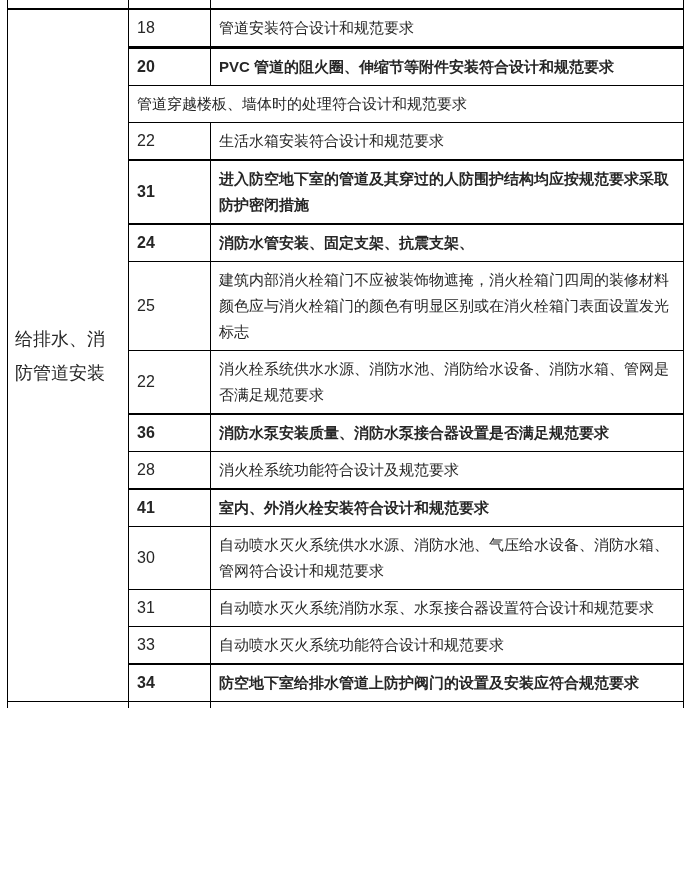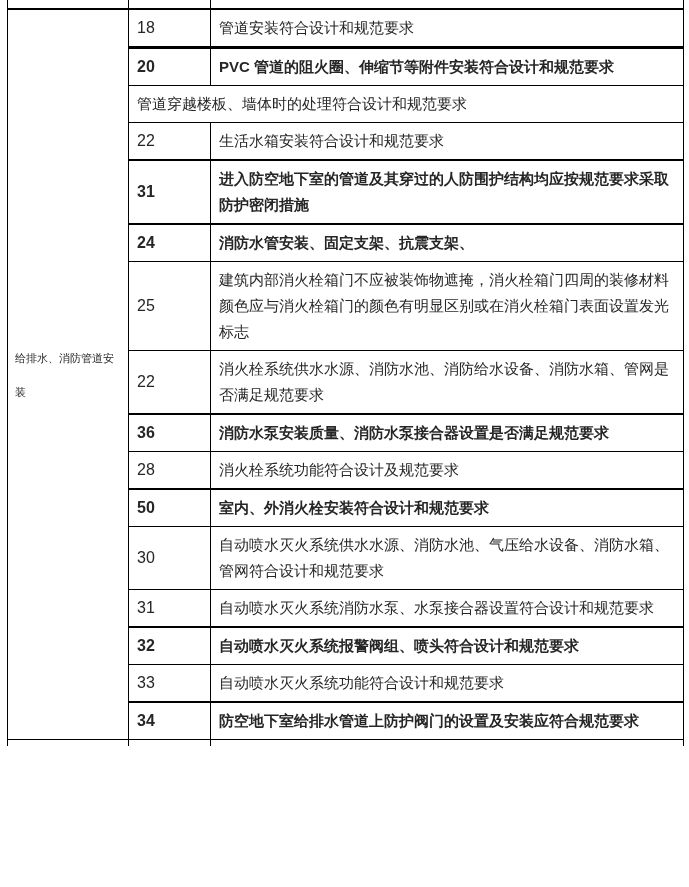--- a/index.html
+++ b/index.html
@@ -38,21 +38,21 @@
     border-top: 2px solid #000;
     border-bottom: 1px solid #000;
   }
   .label-cell {
     width: 121px;
     box-sizing: border-box;
     border-right: 1px solid #000;
     display: flex;
     align-items: center;
     padding: 0 6px 0 7px;
-    font-size: 11px;
+    font-size: 18px;
     line-height: 34px;
     color: #262626;
   }
   .rows {
     flex: 1;
     display: flex;
     flex-direction: column;
   }
   .row {
     display: flex;
@@ -144,38 +144,34 @@
     <div class="num">36</div>
     <div class="desc">消防水泵安装质量、消防水泵接合器设置是否满足规范要求</div>
   </div>
 
   <div class="row">
     <div class="num">28</div>
     <div class="desc">消火栓系统功能符合设计及规范要求</div>
   </div>
 
   <div class="row thick">
-    <div class="num">50</div>
+    <div class="num">41</div>
     <div class="desc">室内、外消火栓安装符合设计和规范要求</div>
   </div>
 
   <div class="row">
     <div class="num">30</div>
     <div class="desc">自动喷水灭火系统供水水源、消防水池、气压给水设备、消防水箱、管网符合设计和规范要求</div>
   </div>
 
   <div class="row">
     <div class="num">31</div>
     <div class="desc">自动喷水灭火系统消防水泵、水泵接合器设置符合设计和规范要求</div>
   </div>
 
-  <div class="row thick">
-    <div class="num">32</div>
-    <div class="desc">自动喷水灭火系统报警阀组、喷头符合设计和规范要求</div>
-  </div>
 
   <div class="row">
     <div class="num">33</div>
     <div class="desc">自动喷水灭火系统功能符合设计和规范要求</div>
   </div>
 
   <div class="row thick">
     <div class="num">34</div>
     <div class="desc">防空地下室给排水管道上防护阀门的设置及安装应符合规范要求</div>
   </div>

